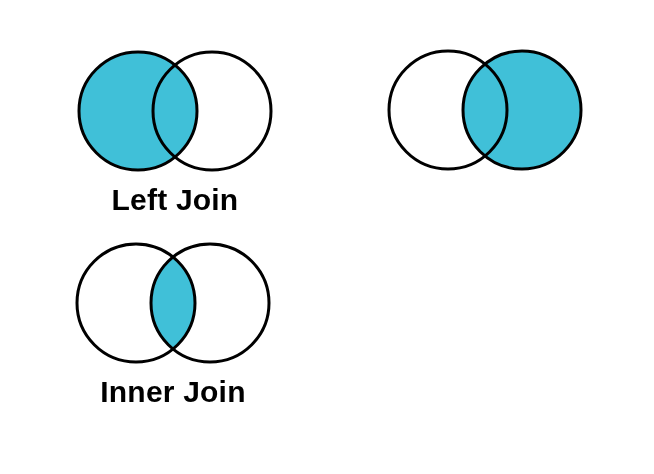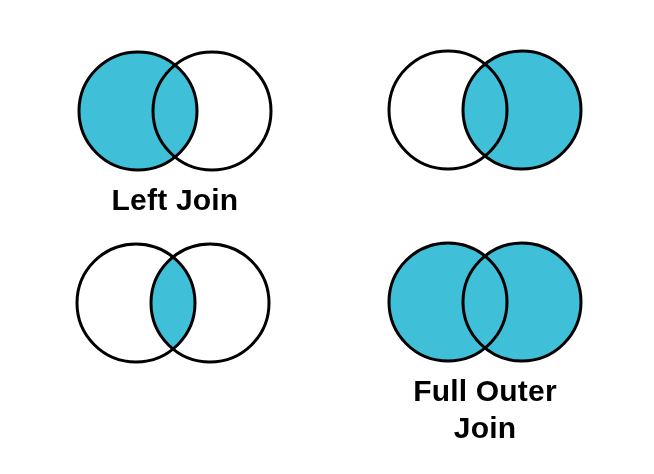--- a/index.html
+++ b/index.html
@@ -76,31 +76,17 @@
         <clipPath id="clip2">
             <circle cx="83" cy="63" r="59"></circle>
           </clipPath>
       </defs>
       <circle cx="83" cy="63" r="59" fill="#ffffff"></circle>
       <circle cx="157" cy="63" r="59" fill="#ffffff"></circle>
       <circle cx="157" cy="63" r="59" clip-path="url(#clip2)" fill="#40C0D8"></circle>
       <circle cx="83" cy="63" r="59" fill="none" stroke-width="3" stroke="#000000"></circle>
       <circle cx="157" cy="63" r="59" fill="none" stroke-width="3" stroke="#000000"></circle>
     </svg>
+    <figcaption class="join-label">Inner Join</figcaption>
   </figure>
 
-  <figure class="venn pos-br">
-    <svg width="240" height="126" viewBox="0 0 240 126">
-      <defs>
-        <clipPath id="clip3">
-            <circle cx="83" cy="63" r="59"></circle>
-          </clipPath>
-      </defs>
-      <circle cx="83" cy="63" r="59" fill="#40C0D8"></circle>
-      <circle cx="157" cy="63" r="59" fill="#40C0D8"></circle>
-      <circle cx="157" cy="63" r="59" clip-path="url(#clip3)" fill="#40C0D8"></circle>
-      <circle cx="83" cy="63" r="59" fill="none" stroke-width="3" stroke="#000000"></circle>
-      <circle cx="157" cy="63" r="59" fill="none" stroke-width="3" stroke="#000000"></circle>
-    </svg>
-    <figcaption class="join-label">Full Outer Join</figcaption>
-  </figure>
 
 </div>
 
 </body></html>

